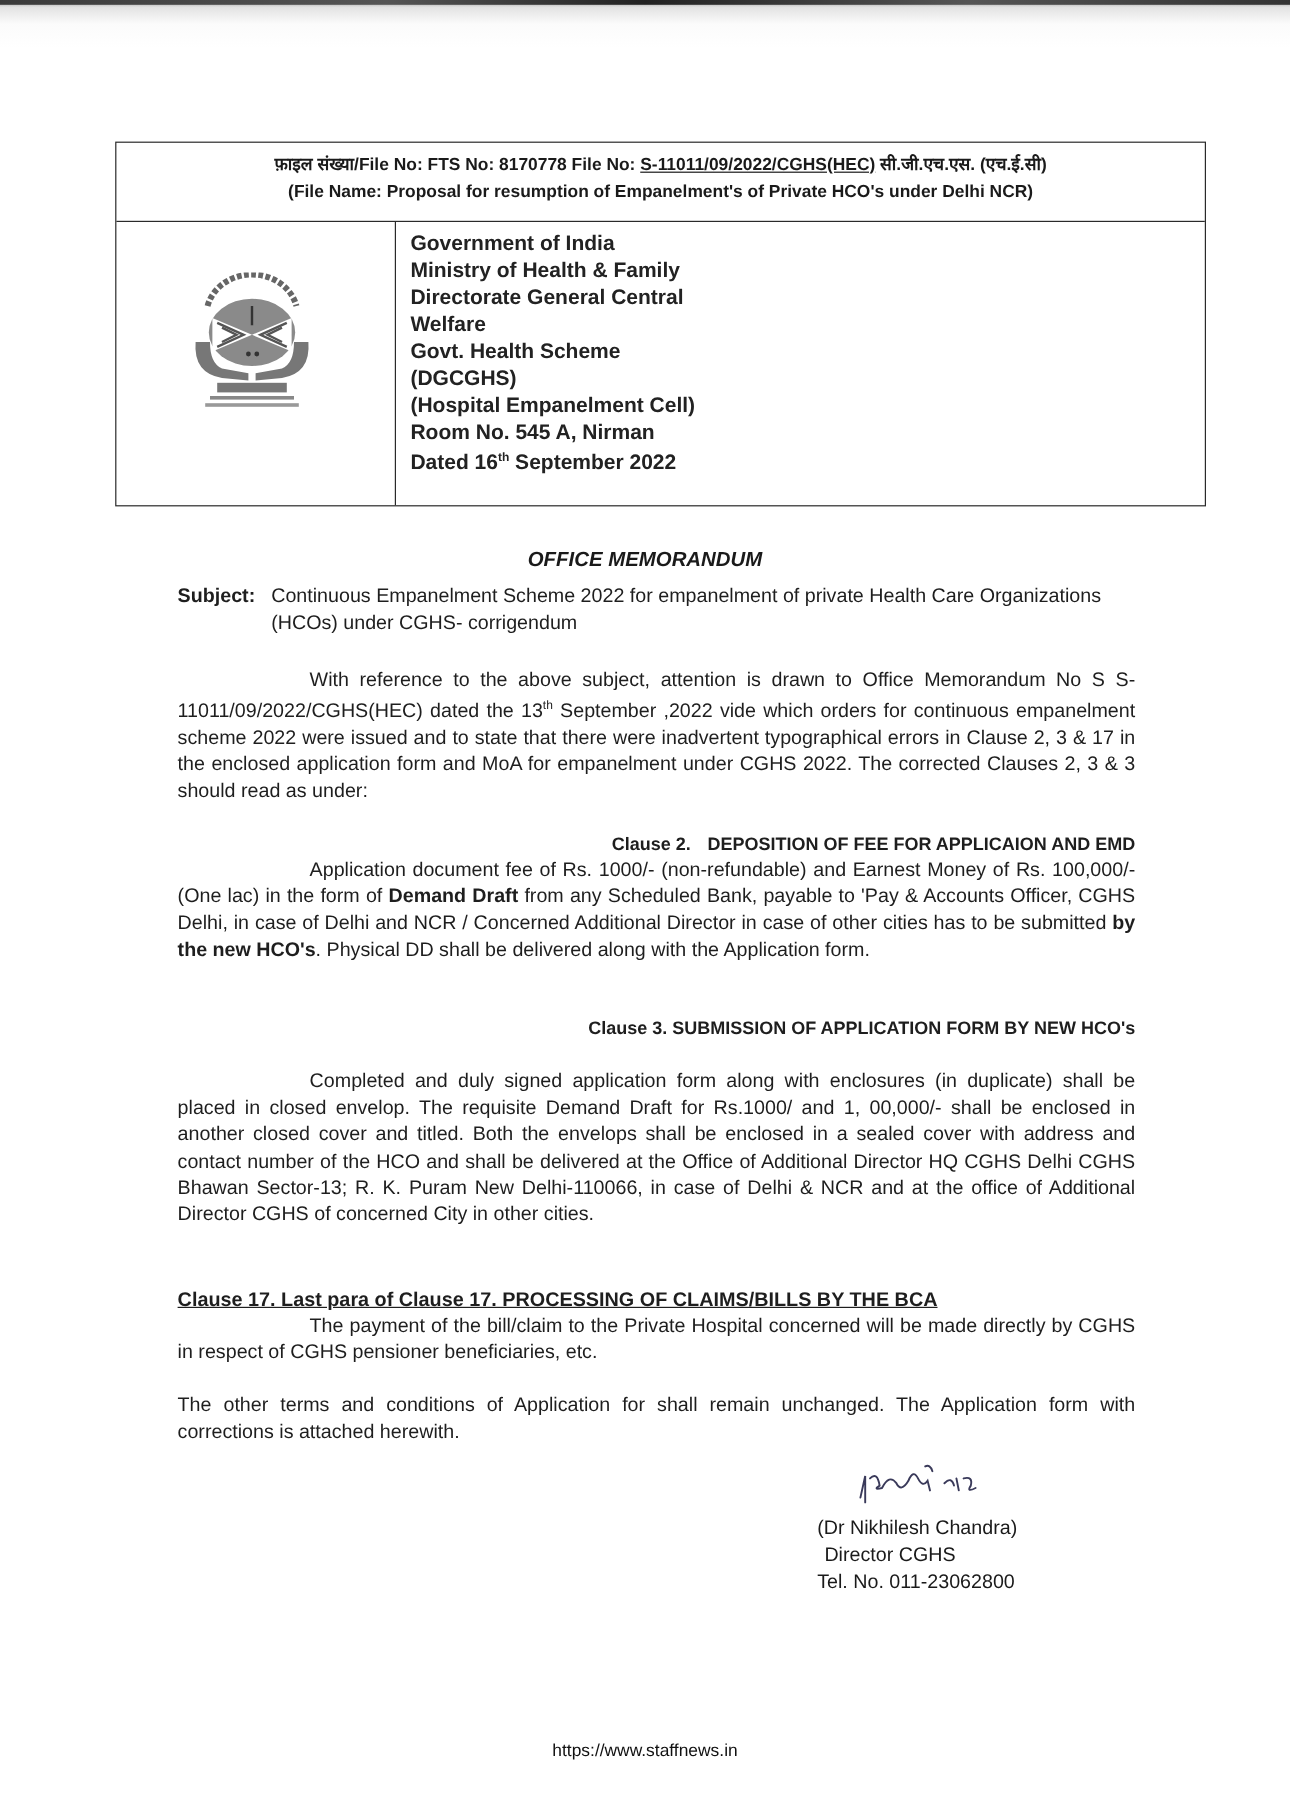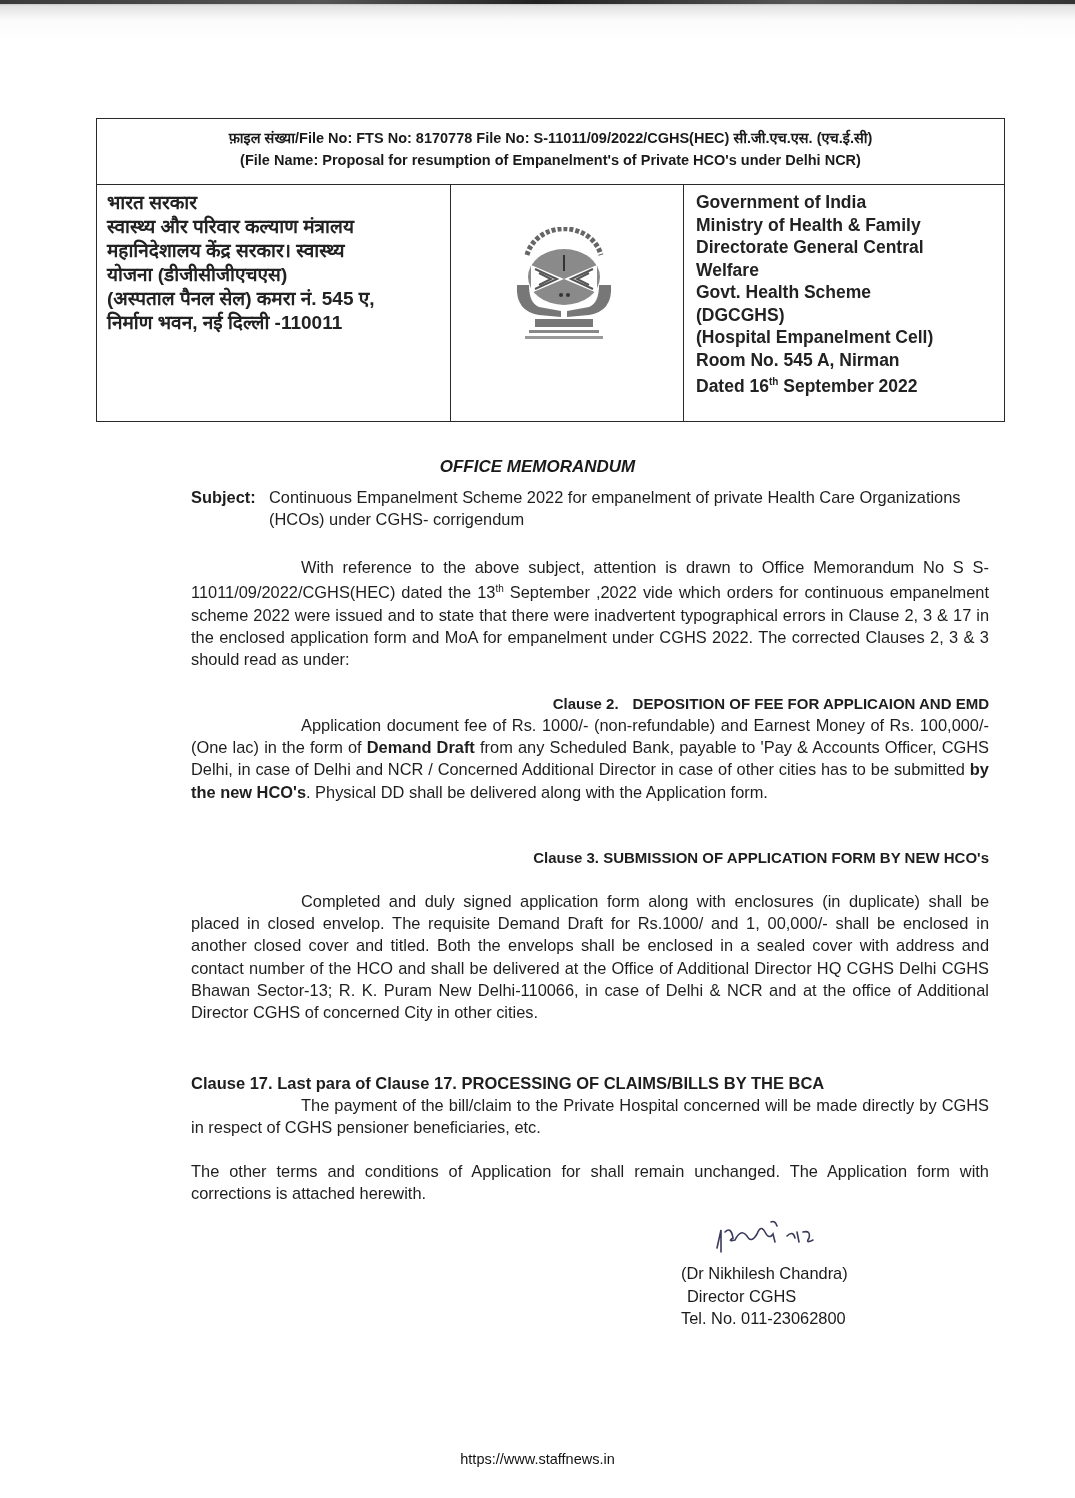--- a/index.html
+++ b/index.html
@@ -18,66 +18,58 @@
   }
   .hdr-table {
     position: absolute; left: 96px; top: 118px; width: 907px;
     border: 1.5px solid #2a2a2a; border-collapse: collapse;
   }
   .file-row {
     height: 66px; border-bottom: 1.5px solid #2a2a2a; text-align: center;
     font-family: "Liberation Sans", sans-serif; font-weight: bold; font-size: 14.5px;
     line-height: 22px; padding-top: 8px; box-sizing: border-box;
   }
-  .file-row .u { }
+  .file-row .u { text-decoration: underline; }
   .info-row { display: flex; height: 236px; }
   .cell-hi { width: 354px; border-right: 1.5px solid #2a2a2a; padding: 6px 0 0 10px; box-sizing: border-box; }
   .cell-logo { width: 233px; border-right: 1.5px solid #2a2a2a; position: relative; box-sizing: border-box; }
   .cell-en { flex: 1; padding: 6px 0 0 12px; box-sizing: border-box; }
   .hi-line { font-weight: bold; font-size: 19px; line-height: 24px; color: #222; white-space: nowrap; }
   .en-line { font-weight: bold; font-size: 17.5px; line-height: 22.5px; color: #222; white-space: nowrap; }
   .en-line sup { font-size: 10px; }
   .logo { position: absolute; left: 38px; top: 42px; width: 150px; height: 122px; }
   .memo-title {
     position: absolute; left: 0; width: 1075px; top: 441px; text-align: center;
     font-weight: bold; font-style: italic; font-size: 17px; margin-top: 16px;
   }
-  .para { position: absolute; left: 148px; width: 798px; font-size: 16.4px; line-height: 22.2px; color: #1e1e1e; margin-left: 43px; }
+  .para { position: absolute; left: 148px; width: 798px; font-size: 16.4px; line-height: 22.2px; color: #1e1e1e; }
   .justify { text-align: justify; text-align-last: left; }
   .indent { text-indent: 110px; }
   .subj-wrap { display: flex; }
   .subj-label-col { width: 78px; font-weight: bold; }
   .bold { font-weight: bold; }
   .clause-head { font-weight: bold; font-size: 15px; text-align: right; }
-  .clause17-head { font-weight: bold; font-size: 16.5px; }
+  .clause17-head { font-weight: bold; font-size: 16.5px; text-decoration: underline; }
   .sig-block { position: absolute; left: 681px; top: 1218px; font-size: 16.4px; line-height: 22.5px; }
   .sig-scrawl { position: absolute; left: 32px; top: 0; width: 130px; height: 40px; }
   .footer-url { position: absolute; left: 0; width: 1075px; top: 1451px; text-align: center; font-size: 14.5px; color: #111; }
 </style>
 </head>
 <body>
 
 <div class="scan-shadow"></div>
 
 <div class="hdr-table">
   <div class="file-row">
     <div>
       <span>फ़ाइल संख्या/File No: FTS No: 8170778  File No: </span><span class="u">S-11011/09/2022/CGHS(HEC)</span><span>  सी.जी.एच.एस. (एच.ई.सी)</span>
     </div>
     <div>(File Name: Proposal for resumption of Empanelment's of Private HCO's under Delhi NCR)</div>
   </div>
   <div class="info-row">
-    <div class="cell-hi">
-      <div class="hi-line">भारत सरकार</div>
-      <div class="hi-line">स्वास्थ्य और परिवार कल्याण मंत्रालय</div>
-      <div class="hi-line">महानिदेशालय केंद्र सरकार। स्वास्थ्य</div>
-      <div class="hi-line">योजना (डीजीसीजीएचएस)</div>
-      <div class="hi-line">(अस्पताल पैनल सेल) कमरा नं. 545 ए,</div>
-      <div class="hi-line">निर्माण भवन, नई दिल्ली -110011</div>
-    </div>
     <div class="cell-logo">
       <svg class="logo" viewBox="0 0 150 122">
         <path d="M38 28 A38 34 0 0 1 112 28" fill="none" stroke="#666" stroke-width="5" stroke-dasharray="4 2"></path>
         <ellipse cx="75" cy="50" rx="36" ry="28" fill="#8a8a8a"></ellipse>
         <path d="M42 38 L75 52 L42 66 Z" fill="#fff"></path>
         <path d="M108 38 L75 52 L108 66 Z" fill="#fff"></path>
         <path d="M46 42 L68 52 L46 62" fill="none" stroke="#555" stroke-width="2"></path>
         <path d="M104 42 L82 52 L104 62" fill="none" stroke="#555" stroke-width="2"></path>
         <path d="M50 46 L62 52 L50 58" fill="none" stroke="#555" stroke-width="2"></path>
         <path d="M100 46 L88 52 L100 58" fill="none" stroke="#555" stroke-width="2"></path>

